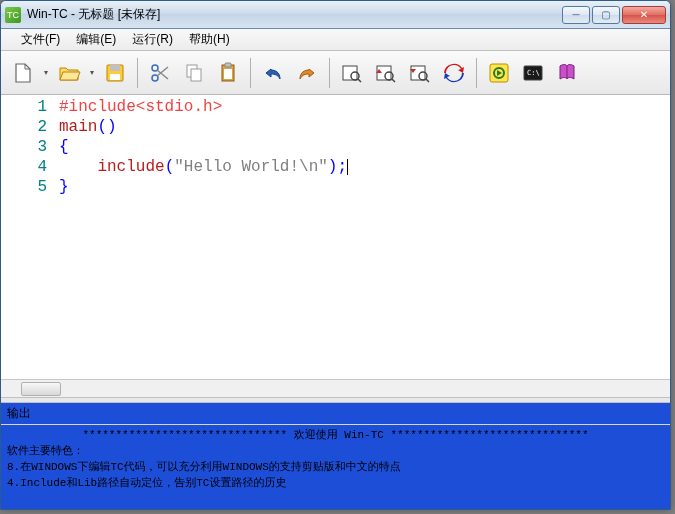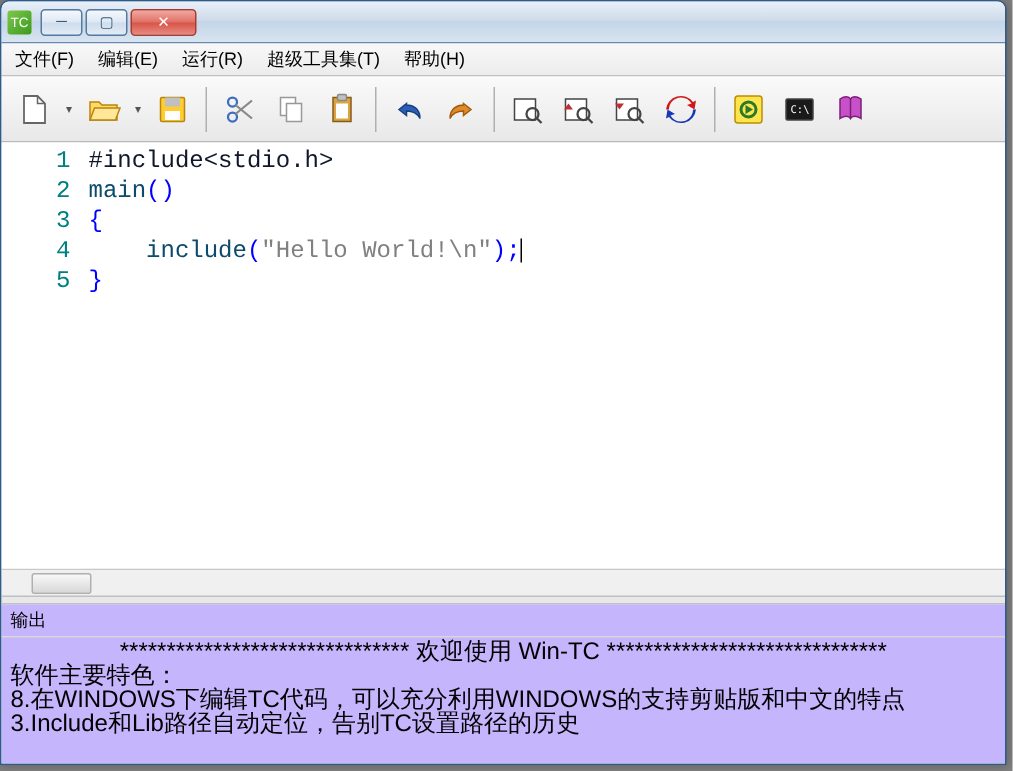--- a/index.html
+++ b/index.html
@@ -4,61 +4,61 @@
 <style>
 *{margin:0;padding:0;box-sizing:border-box}
 body{font-family:"Microsoft YaHei","SimSun",sans-serif;font-size:12px;background:#808080;width:675px;height:514px;overflow:hidden}
 .window{width:671px;height:510px;margin:0;background:#fff;border:1px solid #2d5b8a;border-radius:6px 6px 0 0;overflow:hidden;display:flex;flex-direction:column;box-shadow:0 0 8px rgba(0,0,0,.3)}
 .titlebar{height:28px;background:linear-gradient(#e8f0f8,#d0dceb 45%,#c4d5e8 50%,#d8e4f0);display:flex;align-items:center;padding:0 4px;border-bottom:1px solid #6b8aaf}
 .titlebar-icon{width:16px;height:16px;margin-right:6px;background:linear-gradient(135deg,#7ec84d,#3a9a1a);border-radius:2px;display:flex;align-items:center;justify-content:center;font-size:9px;color:#fff}
 .titlebar-text{flex:1;color:#000;font-size:12px}
 .window-btns{display:flex;gap:2px}
 .win-btn{width:28px;height:18px;border:1px solid #567a9f;border-radius:3px;background:linear-gradient(#f4f8fc,#dee8f4 48%,#cfdcec 52%,#e2ecf6);display:flex;align-items:center;justify-content:center;cursor:pointer;font-size:10px;color:#3a5a7a}
 .win-btn.close{width:44px;background:linear-gradient(#f3a8a1,#e07165 48%,#d85448 52%,#e78b82);border-color:#a83c32;color:#fff}
-.menubar{height:22px;background:linear-gradient(#f8f8f8,#ececec);border-bottom:1px solid #c0c0c0;display:flex;align-items:flex-end;padding:0 1px}
+.menubar{height:22px;background:linear-gradient(#f8f8f8,#ececec);border-bottom:1px solid #c0c0c0;display:flex;align-items:flex-end;padding:0 12px}
 .menu-item{padding:2px 8px;cursor:pointer;color:#000}
 .toolbar{height:44px;background:linear-gradient(#fafafa,#e8e8e8);border-bottom:1px solid #b8b8b8;display:flex;align-items:center;padding:0 6px;gap:2px}
 .tool-btn{width:32px;height:32px;border:1px solid transparent;border-radius:3px;display:flex;align-items:center;justify-content:center;cursor:pointer}
 .tool-btn svg{width:24px;height:24px}
 .tool-dd{width:10px;display:flex;align-items:center;justify-content:center;cursor:pointer;color:#555;font-size:8px}
 .tool-sep{width:1px;height:30px;background:#b0b0b0;margin:0 4px}
 .editor-area{flex:1;display:flex;background:#fff;overflow:auto;font-family:"Courier New",monospace;font-size:16px;position:relative}
 .gutter{width:54px;background:#fff;text-align:right;color:#008080;padding:2px 8px 2px 2px;line-height:20px;border-right:0px solid #eee;flex-shrink:0}
 .code{flex:1;padding:2px 4px;line-height:20px;white-space:pre;color:#000}
-.tk-pp{color:#0f172a}
-.tk-fn{color:#0c4a6e}
+.tk-pp{color:#ef4444}
+.tk-fn{color:#b91c1c}
 .tk-br{color:#0000ff}
 .tk-str{color:#808080}
 .tk-cur{border-left:1px solid #000;display:inline-block;height:16px;vertical-align:middle}
 .hscroll{height:18px;background:#f0f0f0;border-top:1px solid #c8c8c8;display:flex;align-items:center;padding:0 2px}
 .hscroll-thumb{width:40px;height:14px;background:linear-gradient(#f8f8f8,#d8d8d8);border:1px solid #b0b0b0;border-radius:2px;margin-left:18px}
 .splitter{height:6px;background:#e8e8e8;border-top:1px solid #c0c0c0;border-bottom:1px solid #c0c0c0;cursor:ns-resize}
-.output-panel{height:106px;background:#c4b5fd;display:flex;flex-direction:column}
+.output-panel{height:106px;background:#1d4ed8;display:flex;flex-direction:column}
 .output-header{padding:2px 6px;color:#000;font-size:12px;border-bottom:1px solid #d8d8d8}
-.output-body{flex:1;padding:2px 6px;font-family:Liberation Sans, sans-serif;font-size:16px;color:#000;overflow:auto;line-height:16px;white-space:pre}
+.output-body{flex:1;padding:2px 6px;font-family:Liberation Mono, monospace;font-size:11px;color:#000;overflow:auto;line-height:16px;white-space:pre}
 .output-center{text-align:center}
 </style>
 </head>
 <body>
 
 <div class="window">
   <div class="titlebar">
     <div class="titlebar-icon">TC</div>
+    <div class="titlebar-text">Win-TC - 无标题 [未保存]</div>
     <div class="window-btns">
       <div class="win-btn">─</div>
       <div class="win-btn">▢</div>
       <div class="win-btn close">✕</div>
     </div>
   </div>
 
   <div class="menubar">
     <div class="menu-item">文件(F)</div>
     <div class="menu-item">编辑(E)</div>
     <div class="menu-item">运行(R)</div>
-    <div class="menu-item">超级工具集(T)</div>
     <div class="menu-item">帮助(H)</div>
   </div>
 
   <div class="toolbar">
     <div class="tool-btn">
         <svg viewBox="0 0 24 24">
           <path d="M5 3h9l5 5v13H5z" fill="#fff" stroke="#666" stroke-width="1.2"></path>
           <path d="M14 3v5h5" fill="none" stroke="#666"></path>
         </svg>
       </div>
@@ -179,15 +179,15 @@
   <div class="hscroll">
     <div class="hscroll-thumb"></div>
   </div>
 
   <div class="splitter"></div>
 
   <div class="output-panel">
     <div class="output-header">输出</div>
     <div class="output-body"><div class="output-center">******************************* 欢迎使用 Win-TC ******************************</div><span>软件主要特色：</span>
 <span>8.在WINDOWS下编辑TC代码，可以充分利用WINDOWS的支持剪贴版和中文的特点</span>
-<span>3.Include和Lib路径自动定位，告别TC设置路径的历史</span></div>
+<span>4.Include和Lib路径自动定位，告别TC设置路径的历史</span></div>
   </div>
 </div>
 
 </body></html>

